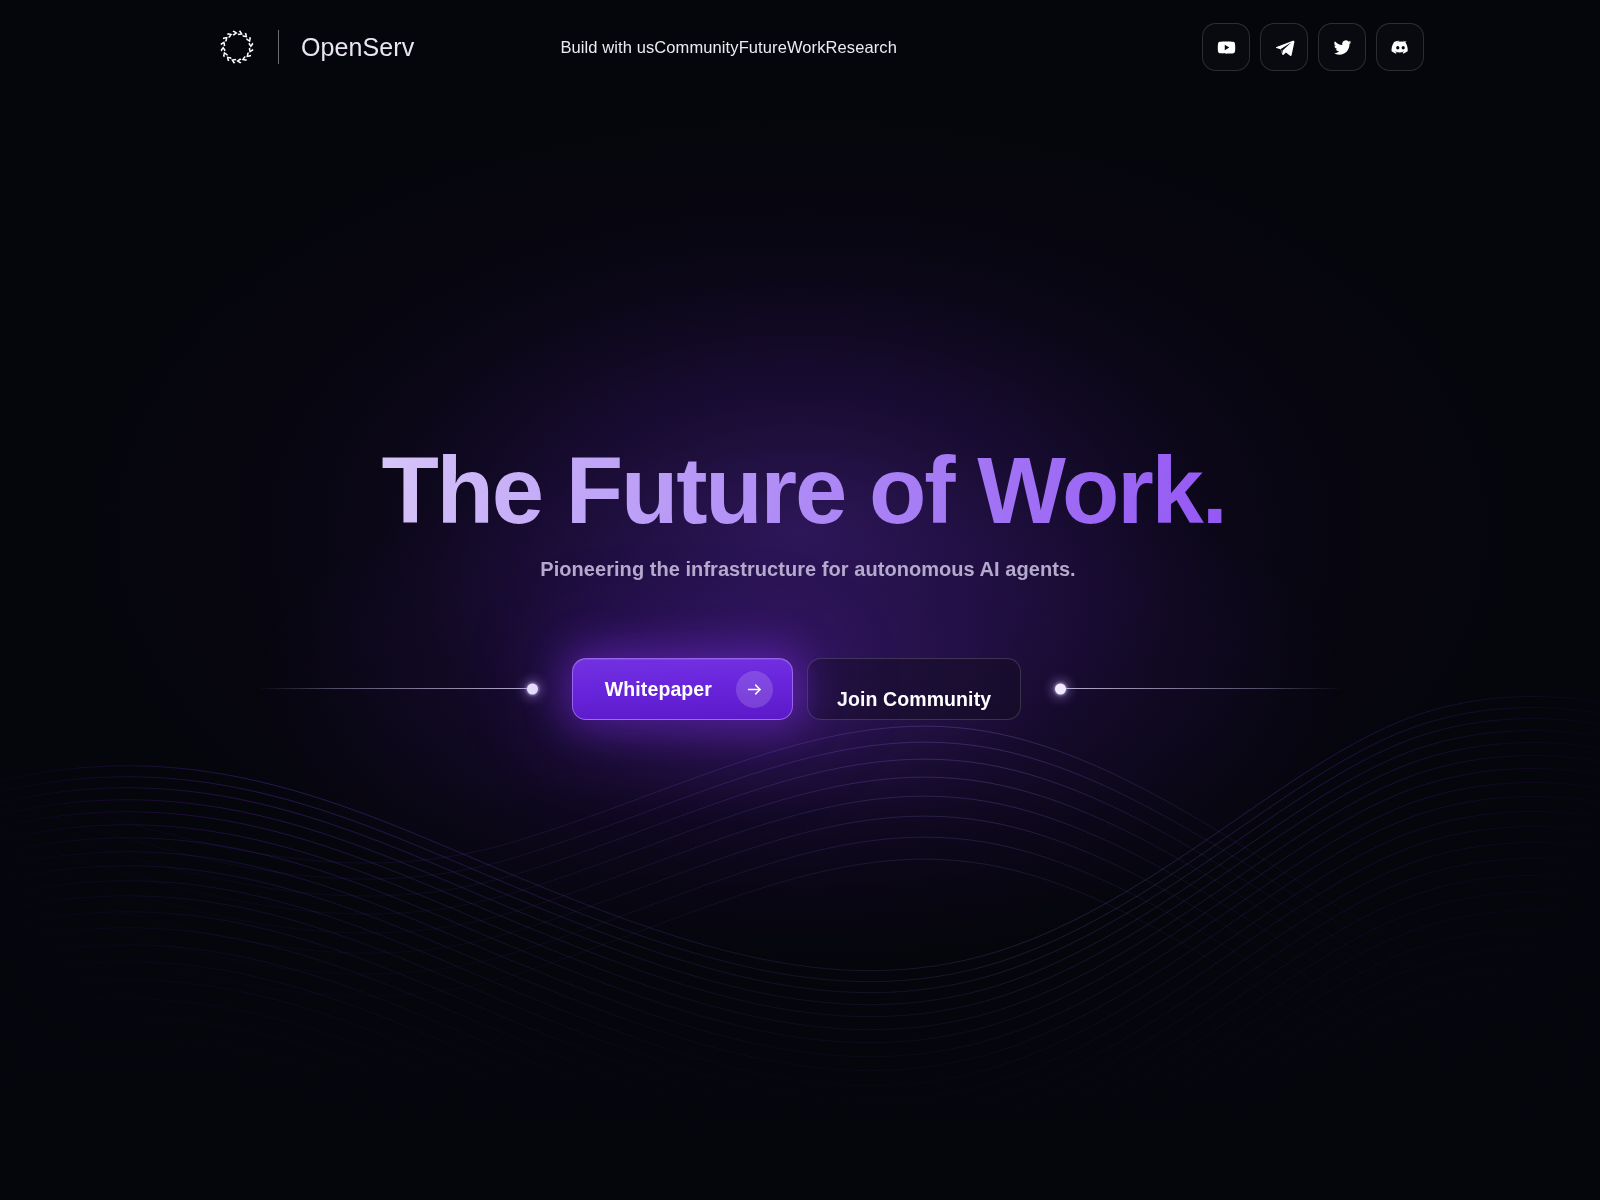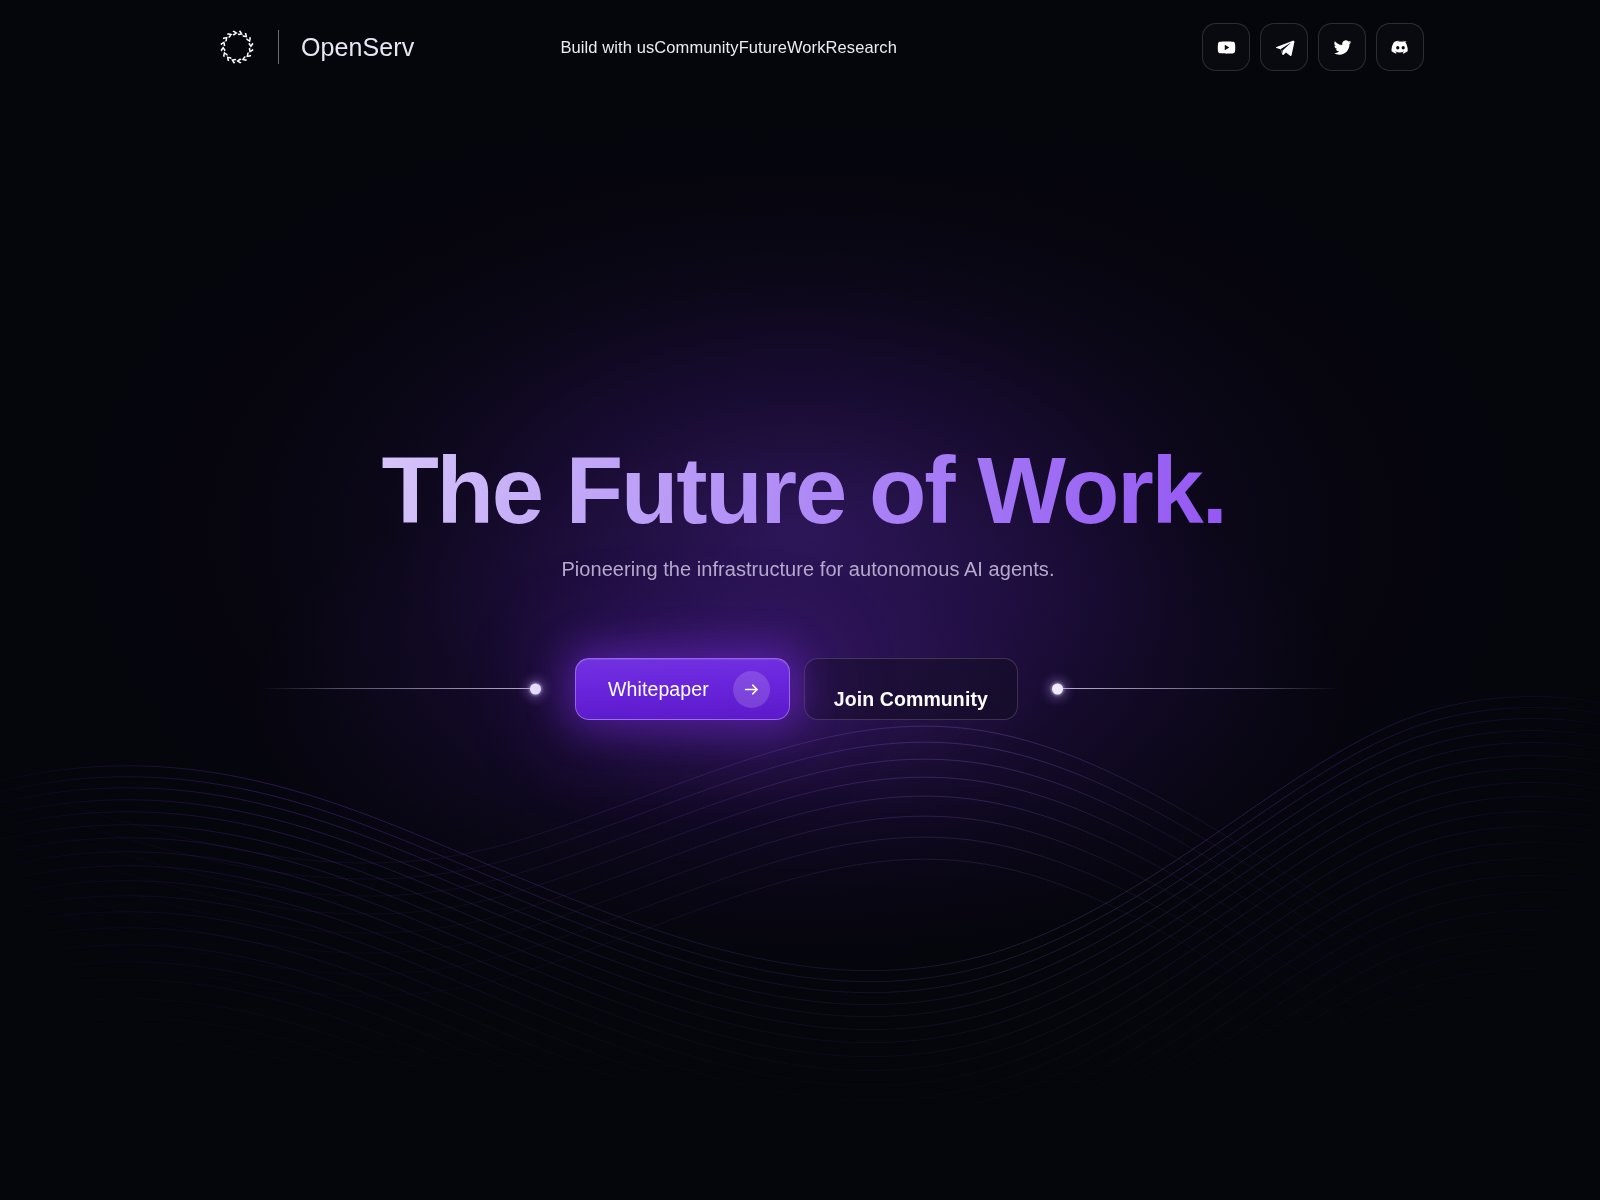--- a/index.html
+++ b/index.html
@@ -106,21 +106,21 @@
       #b392f6 46%,
       #a173f4 62%,
       #9455f3 78%,
       #8b3ef5 95%);
     -webkit-background-clip:text; background-clip:text;
     -webkit-text-fill-color:transparent; color:transparent;
     white-space:nowrap;
   }
   .hero-sub {
     position:absolute; left:16px; right:0; top:558px;
-    font-size:20px; font-weight:400; letter-spacing:0.05px;
+    font-size:20px; font-weight:700; letter-spacing:0.05px;
     color:#b5a9cd;
   }
 
   
   .cta-row {
     position:absolute; left:0; right:0; top:658px;
     height:62px;
     display:flex; align-items:center; justify-content:center;
   }
   .rail { position:relative; height:2px; flex:0 0 auto; }
@@ -146,21 +146,21 @@
     height:62px; padding:0 19px 0 32px;
     display:flex; align-items:center; gap:24px;
     border-radius:14px;
     background:linear-gradient(178deg, #7232e0 0%, #6a26dd 40%, #5c19c9 100%);
     border:1px solid rgba(186,140,255,0.62);
     cursor:pointer;
     box-shadow:0 0 38px 10px rgba(124,45,230,0.42),
                0 0 90px 26px rgba(109,40,217,0.20),
                inset 0 1px 0 rgba(255,255,255,0.10);
   }
-  .btn-primary-label { color:#ffffff; font-size:19.5px; font-weight:400; letter-spacing:0.1px; }
+  .btn-primary-label { color:#ffffff; font-size:19.5px; font-weight:700; letter-spacing:0.1px; }
   .btn-arrow-circle {
     width:37px; height:37px; border-radius:50%;
     background:rgba(255,255,255,0.16);
     display:flex; align-items:center; justify-content:center;
   }
   .btn-secondary {
     height:62px; padding:0 29px;
     display:flex; align-items:center;
     border-radius:14px;
     margin-left:14px;

